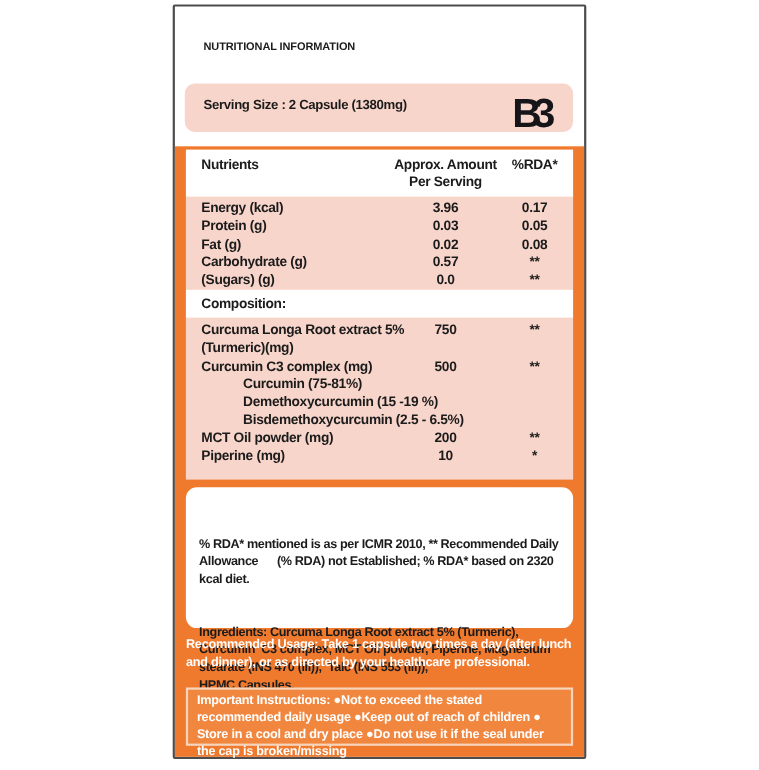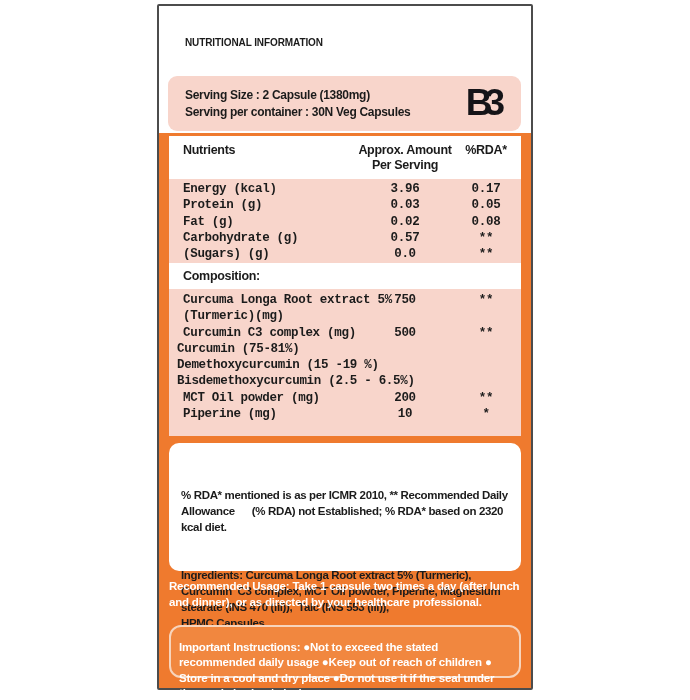--- a/index.html
+++ b/index.html
@@ -9,64 +9,63 @@
     --instr-border:#F7D4BC;
     --instr-fill:#F1873F;
     --ink:#1B1B1B;
   }
   *{margin:0;padding:0;box-sizing:border-box;}
   body{background:#ffffff;font-family:"Liberation Sans", sans-serif;color:var(--ink);}
   .page{position:relative;width:690px;height:700px;background:#ffffff;overflow:hidden;}
   .label{position:absolute;left:157px;top:4px;width:376px;height:686px;
          border:2px solid var(--border);background:#ffffff;border-radius:2px;}
   .title{position:absolute;left:26px;top:31px;font-size:10px;font-weight:700;letter-spacing:-0.1px;}
-  .serving-box{position:absolute;left:9px;top:70px;width:353px;height:55px;background:var(--pink);border-radius:9px;}
+  .serving-box{position:absolute;left:9px;top:70px;width:353px;height:44px;background:var(--pink);border-radius:9px;}
   .serving-text{position:absolute;left:17px;top:11px;font-size:12px;font-weight:700;line-height:17px;letter-spacing:-0.3px;}
   .logo{position:absolute;right:16px;top:5px;font-size:37px;font-weight:700;line-height:44px;color:#151418;}
   .logo .l3{margin-left:-8px;}
   .orange-panel{position:absolute;left:0;top:127px;width:372px;height:555px;background:var(--orange);}
   .box{position:absolute;left:10px;width:352px;background:#ffffff;}
-  .pinkbox{background:var(--pink);font-family:Liberation Mono, monospace;}
+  .pinkbox{background:var(--pink);}
   .tbl{font-size:12.5px;font-weight:700;letter-spacing:-0.3px;}
   .header-row{top:3px;height:43px;}
   .body1{top:46px;height:84px;padding-top:2px;}
   .comp-hdr{top:130px;height:26px;}
   .comp-hdr .name{display:inline-block;padding:6px 0 0 14px;font-size:12.5px;font-weight:700;letter-spacing:-0.3px;}
   .body2{top:156px;height:147px;padding-top:3px;}
   .row{position:relative;padding-left:14px;line-height:16.3px;}
   .row .name{white-space:pre-line;display:inline-block;}
   .row .amt{position:absolute;left:200px;top:0;width:72px;text-align:center;}
   .row .rda{position:absolute;left:288px;top:0;width:58px;text-align:center;}
   .row.sub{}
-  .row.indent{padding-left:8px;}
+  .row.indent{padding-left:8px;margin-left:44px;}
   .header-row .name{position:absolute;left:14px;top:7px;}
   .header-row .amt{position:absolute;left:170px;top:7px;width:132px;text-align:center;white-space:pre-line;line-height:15px;}
   .header-row .rda{position:absolute;left:288px;top:7px;width:58px;text-align:center;}
   .footnote{top:310px;height:128px;border-radius:10px;padding:12px 12px;
             font-size:11.5px;font-weight:700;letter-spacing:-0.35px;line-height:16px;white-space:pre-wrap;}
   .fn{margin:0;}
   .usage{position:absolute;left:10px;top:446px;width:352px;color:#ffffff;
          font-size:11.5px;font-weight:700;letter-spacing:-0.2px;line-height:15.5px;}
   .usage .b, .instructions .b{font-weight:700;}
   .instructions{position:absolute;left:10px;top:492px;width:352px;height:53px;
-        background:var(--instr-fill);border:2px solid var(--instr-border);border-radius:12px;
-        color:#ffffff;font-size:11.5px;font-weight:700;letter-spacing:-0.2px;line-height:15.3px;padding:13px 8px;}
+        background:var(--instr-fill);border:2px solid var(--instr-border);border-radius:0;
+        color:#ffffff;font-size:11.5px;font-weight:700;letter-spacing:-0.2px;line-height:15.3px;padding:3px 8px;}
 </style>
 </head>
 <body>
 
 <div class="page">
   <div class="label">
 
     <div class="title">NUTRITIONAL INFORMATION</div>
 
     <div class="serving-box">
       <div class="serving-text">
         <div>Serving Size : 2 Capsule (1380mg)</div>
-        <div>Serving per container : 30N Veg Capsules</div>
       </div>
       <div class="logo"><span>B</span><span class="l3">3</span></div>
     </div>
 
     <div class="orange-panel">
 
       <div class="box header-row tbl">
         <span class="name">Nutrients</span>
         <span class="amt">Approx. Amount
 Per Serving</span>

